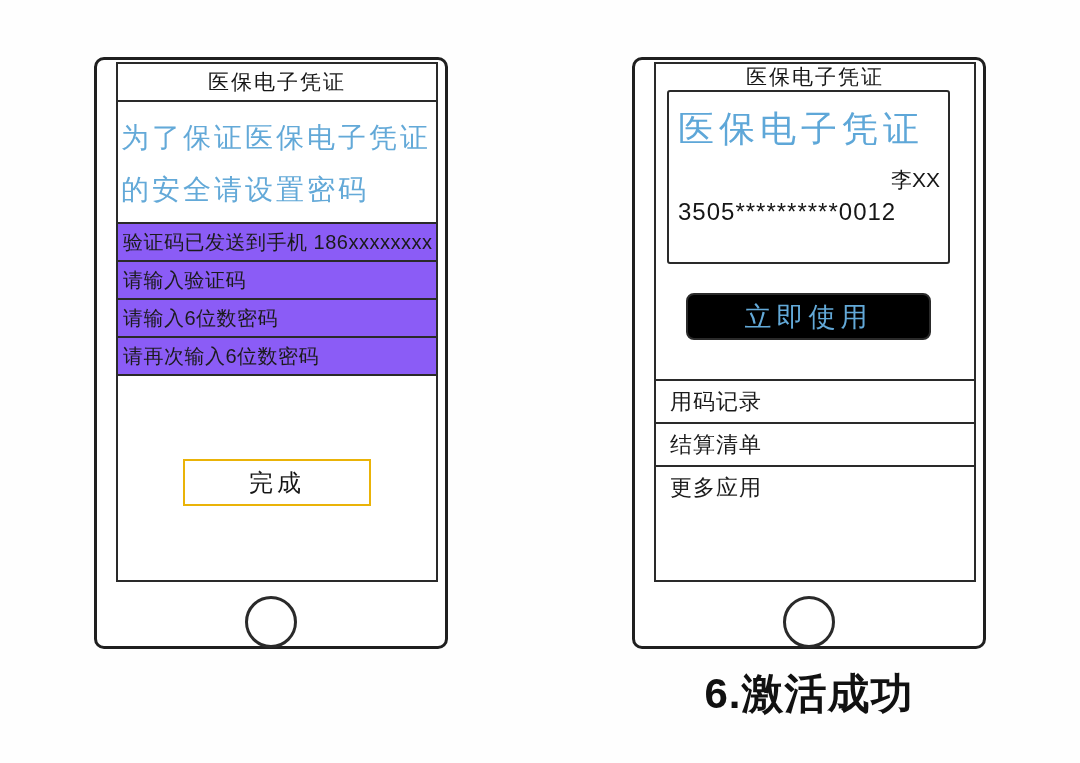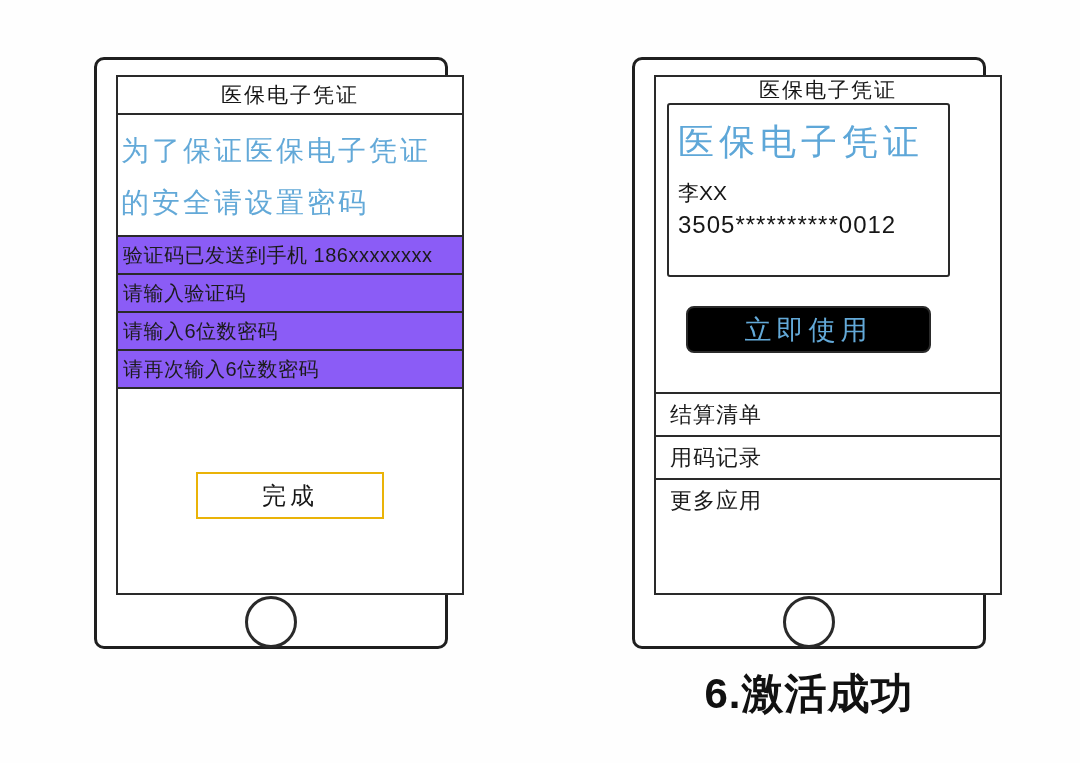--- a/index.html
+++ b/index.html
@@ -13,21 +13,21 @@
 
   
   .phone {
     position:absolute; top:57px; width:354px; height:592px;
     border:3px solid #1f1f1f; border-radius:10px; background:#fff;
   }
   .phone--left  { left:94px; }
   .phone--right { left:632px; }
 
   .screen {
-    position:absolute; left:19px; top:15px; width:348px; height:520px;
+    position:absolute; left:19px; top:2px; width:322px; height:520px;
     border:2px solid #2a2a2a; background:#fff;
   }
 
   .home-btn {
     position:absolute; left:50%; transform:translateX(-50%);
     top:536px; width:52px; height:52px; border-radius:50%;
     border:3px solid #2a2a2a; background:#fff; z-index:3;
   }
 
   .caption {
@@ -67,21 +67,21 @@
   .titlebar--plain { border-bottom:none; height:26px; font-size:21px; }
   .cert-card {
     position:absolute; left:11px; top:26px; width:283px; height:174px;
     border:2px solid #2a2a2a; border-radius:3px; background:#fff;
     padding:10px 8px 0 9px;
   }
   .cert-card__title {
     font-size:36px; line-height:54px; letter-spacing:5px;
     color:#5ea7d8; white-space:nowrap;
   }
-  .cert-card__name { margin-top:10px; font-size:21px; line-height:28px; color:#161616; }
+  .cert-card__name { margin-top:10px; font-size:21px; line-height:28px; color:#161616;text-align:right; }
   .cert-card__num  { margin-top:2px;  font-size:24px; line-height:32px; color:#161616; letter-spacing:1px; }
 
   .use-btn {
     position:absolute; left:30px; top:229px; width:245px; height:47px;
     border:2px solid #2a2a2a; border-radius:8px; background:#000000;
     display:flex; align-items:center; justify-content:center;
     font-size:27px; letter-spacing:5px; color:#63a9d8; cursor:pointer;
   }
 
   .menu { position:absolute; left:0; top:315px; width:100%; }
@@ -146,24 +146,24 @@
       <div class="cert-card">
         <div class="cert-card__title">医保电子凭证</div>
         <div class="cert-card__name">李XX</div>
         <div class="cert-card__num">3505**********0012</div>
       </div>
 
       <div class="use-btn">立即使用</div>
 
       <div class="menu">
         <div class="menu-row">
-          <span>结算清单</span>
+          <span>用码记录</span>
         </div>
         <div class="menu-row">
-          <span>用码记录</span>
+          <span>结算清单</span>
         </div>
         <div class="menu-row">
           <span>更多应用</span>
         </div>
       </div>
 
 
     </div>
     <div class="home-btn"></div>
   </div>

